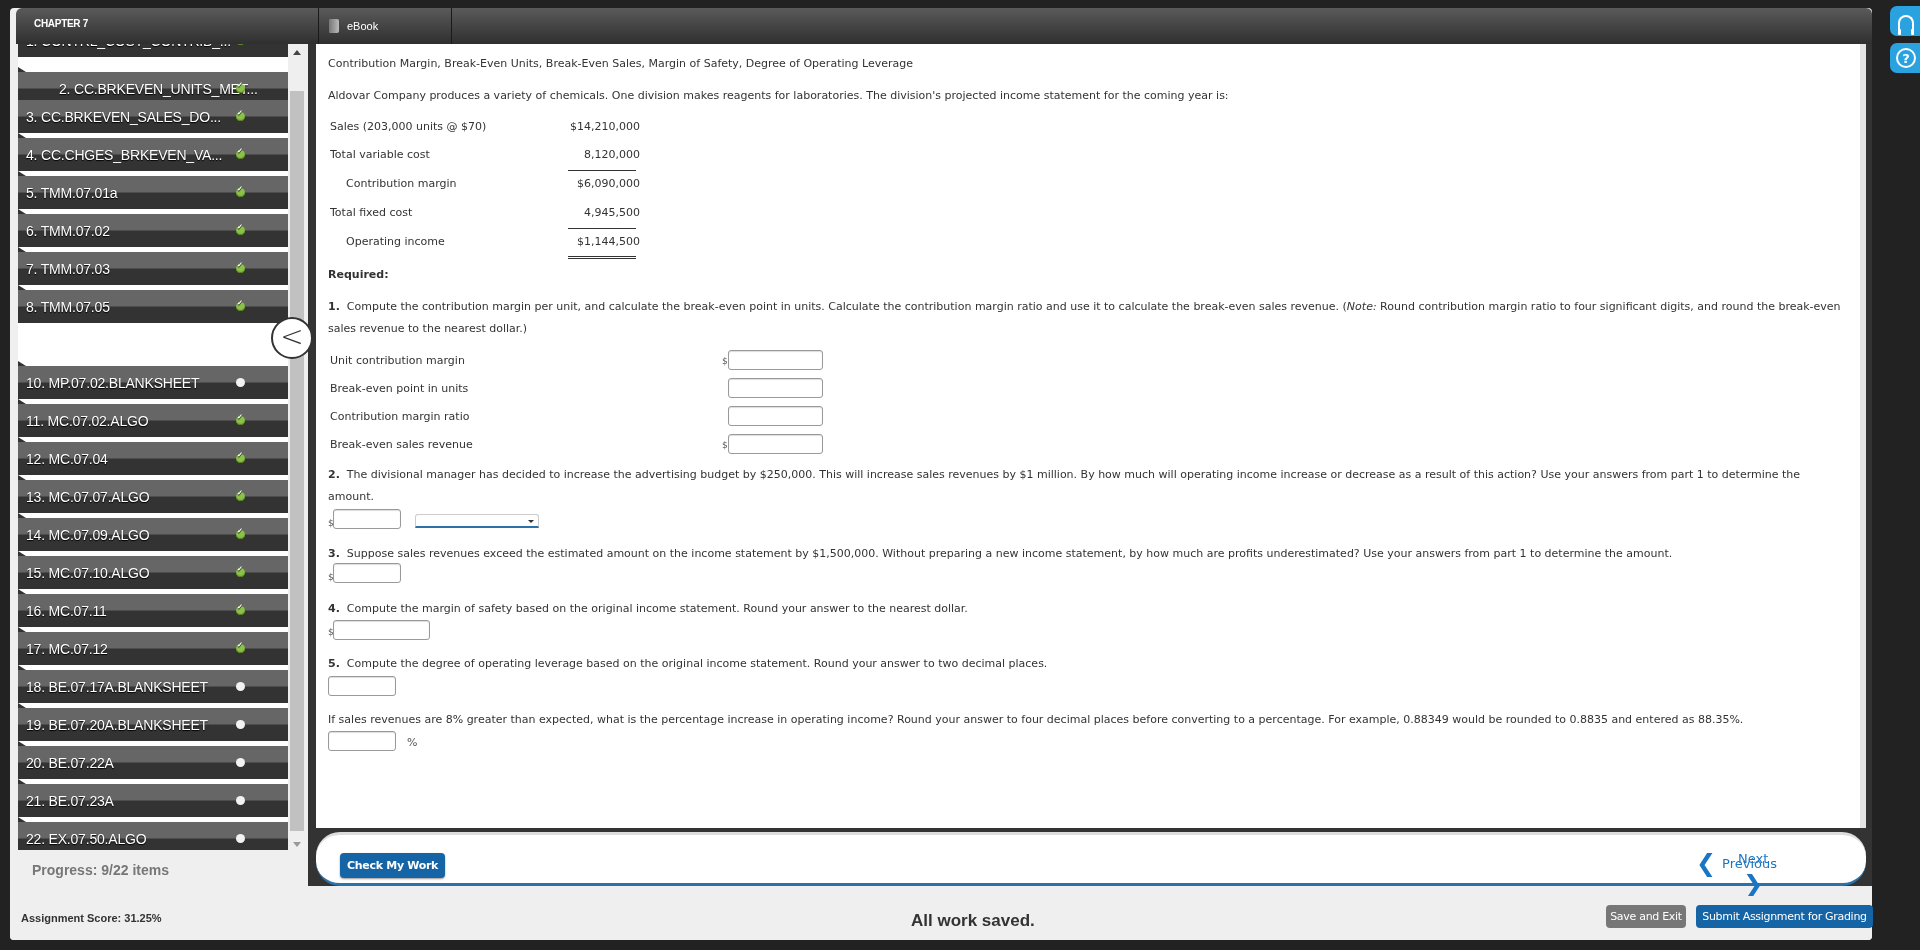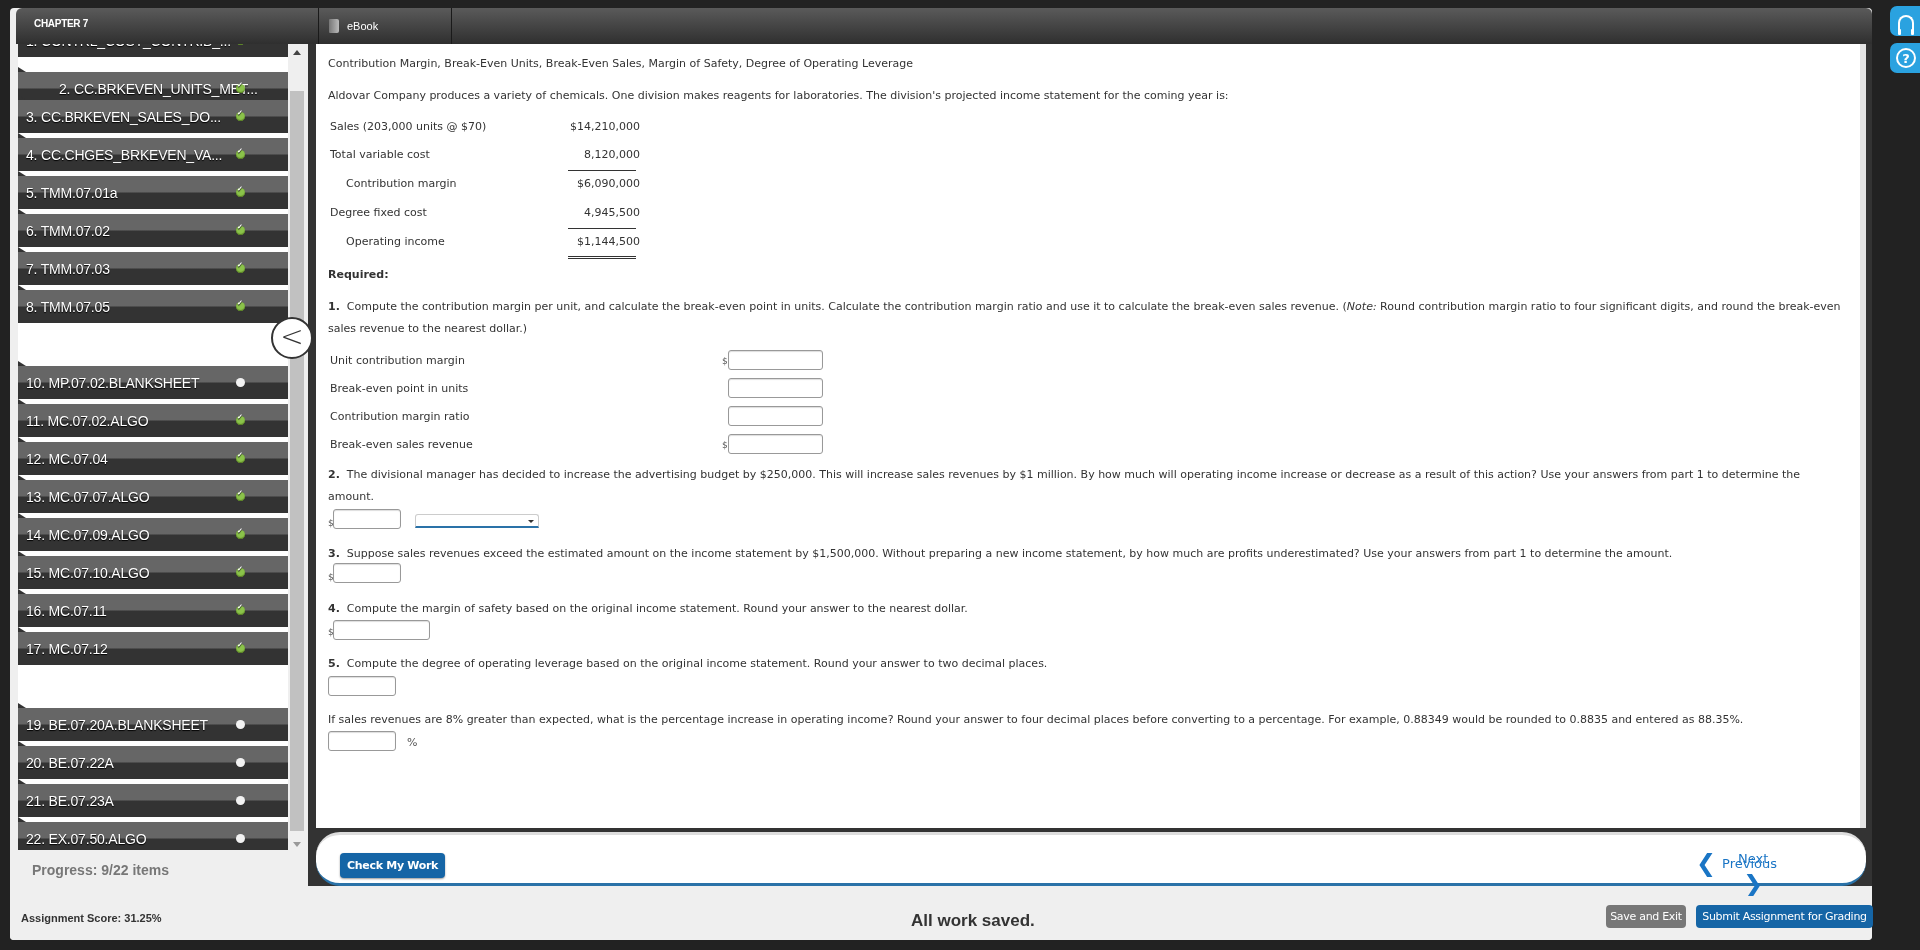--- a/index.html
+++ b/index.html
@@ -147,20 +147,24 @@
         <span class="status-dot done"></span>
       </div>
       <div class="sb-item" style="top: 550px;">
         <span class="lbl">16. MC.07.11</span>
         <span class="status-dot done"></span>
       </div>
       <div class="sb-item" style="top: 588px;">
         <span class="lbl">17. MC.07.12</span>
         <span class="status-dot done"></span>
       </div>
+      <div class="sb-item" style="top: 626px;">
+        <span class="lbl">18. BE.07.17A.BLANKSHEET</span>
+        <span class="status-dot todo"></span>
+      </div>
       <div class="sb-item" style="top: 664px;">
         <span class="lbl">19. BE.07.20A.BLANKSHEET</span>
         <span class="status-dot todo"></span>
       </div>
       <div class="sb-item" style="top: 702px;">
         <span class="lbl">20. BE.07.22A</span>
         <span class="status-dot todo"></span>
       </div>
       <div class="sb-item" style="top: 740px;">
         <span class="lbl">21. BE.07.23A</span>
@@ -196,21 +200,21 @@
       <div class="is-row" style="top:100px">
         <span class="l">Total variable cost</span>
         <span class="v">8,120,000</span>
       </div>
       <div class="uline" style="top:126px"></div>
       <div class="is-row" style="top:129px">
         <span class="l ind">Contribution margin</span>
         <span class="v">$6,090,000</span>
       </div>
       <div class="is-row" style="top:158px">
-        <span class="l">Degree fixed cost</span>
+        <span class="l">Total fixed cost</span>
         <span class="v">4,945,500</span>
       </div>
       <div class="uline" style="top:184px"></div>
       <div class="is-row" style="top:187px">
         <span class="l ind">Operating income</span>
         <span class="v">$1,144,500</span>
       </div>
       <div class="uline dbl" style="top:212px"></div>
     </div>
 

